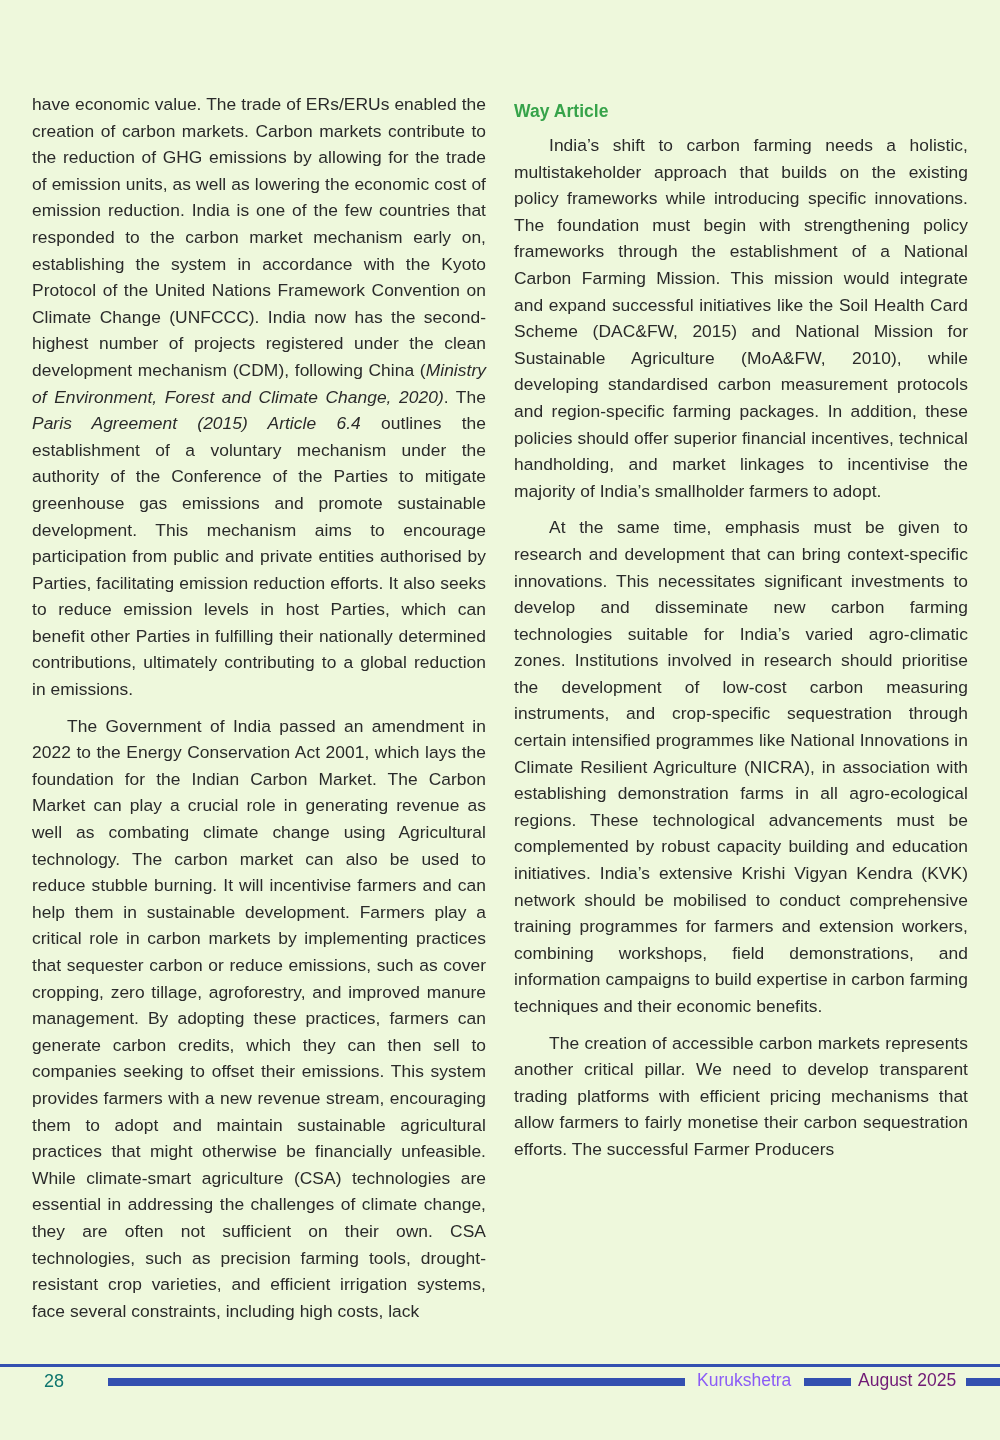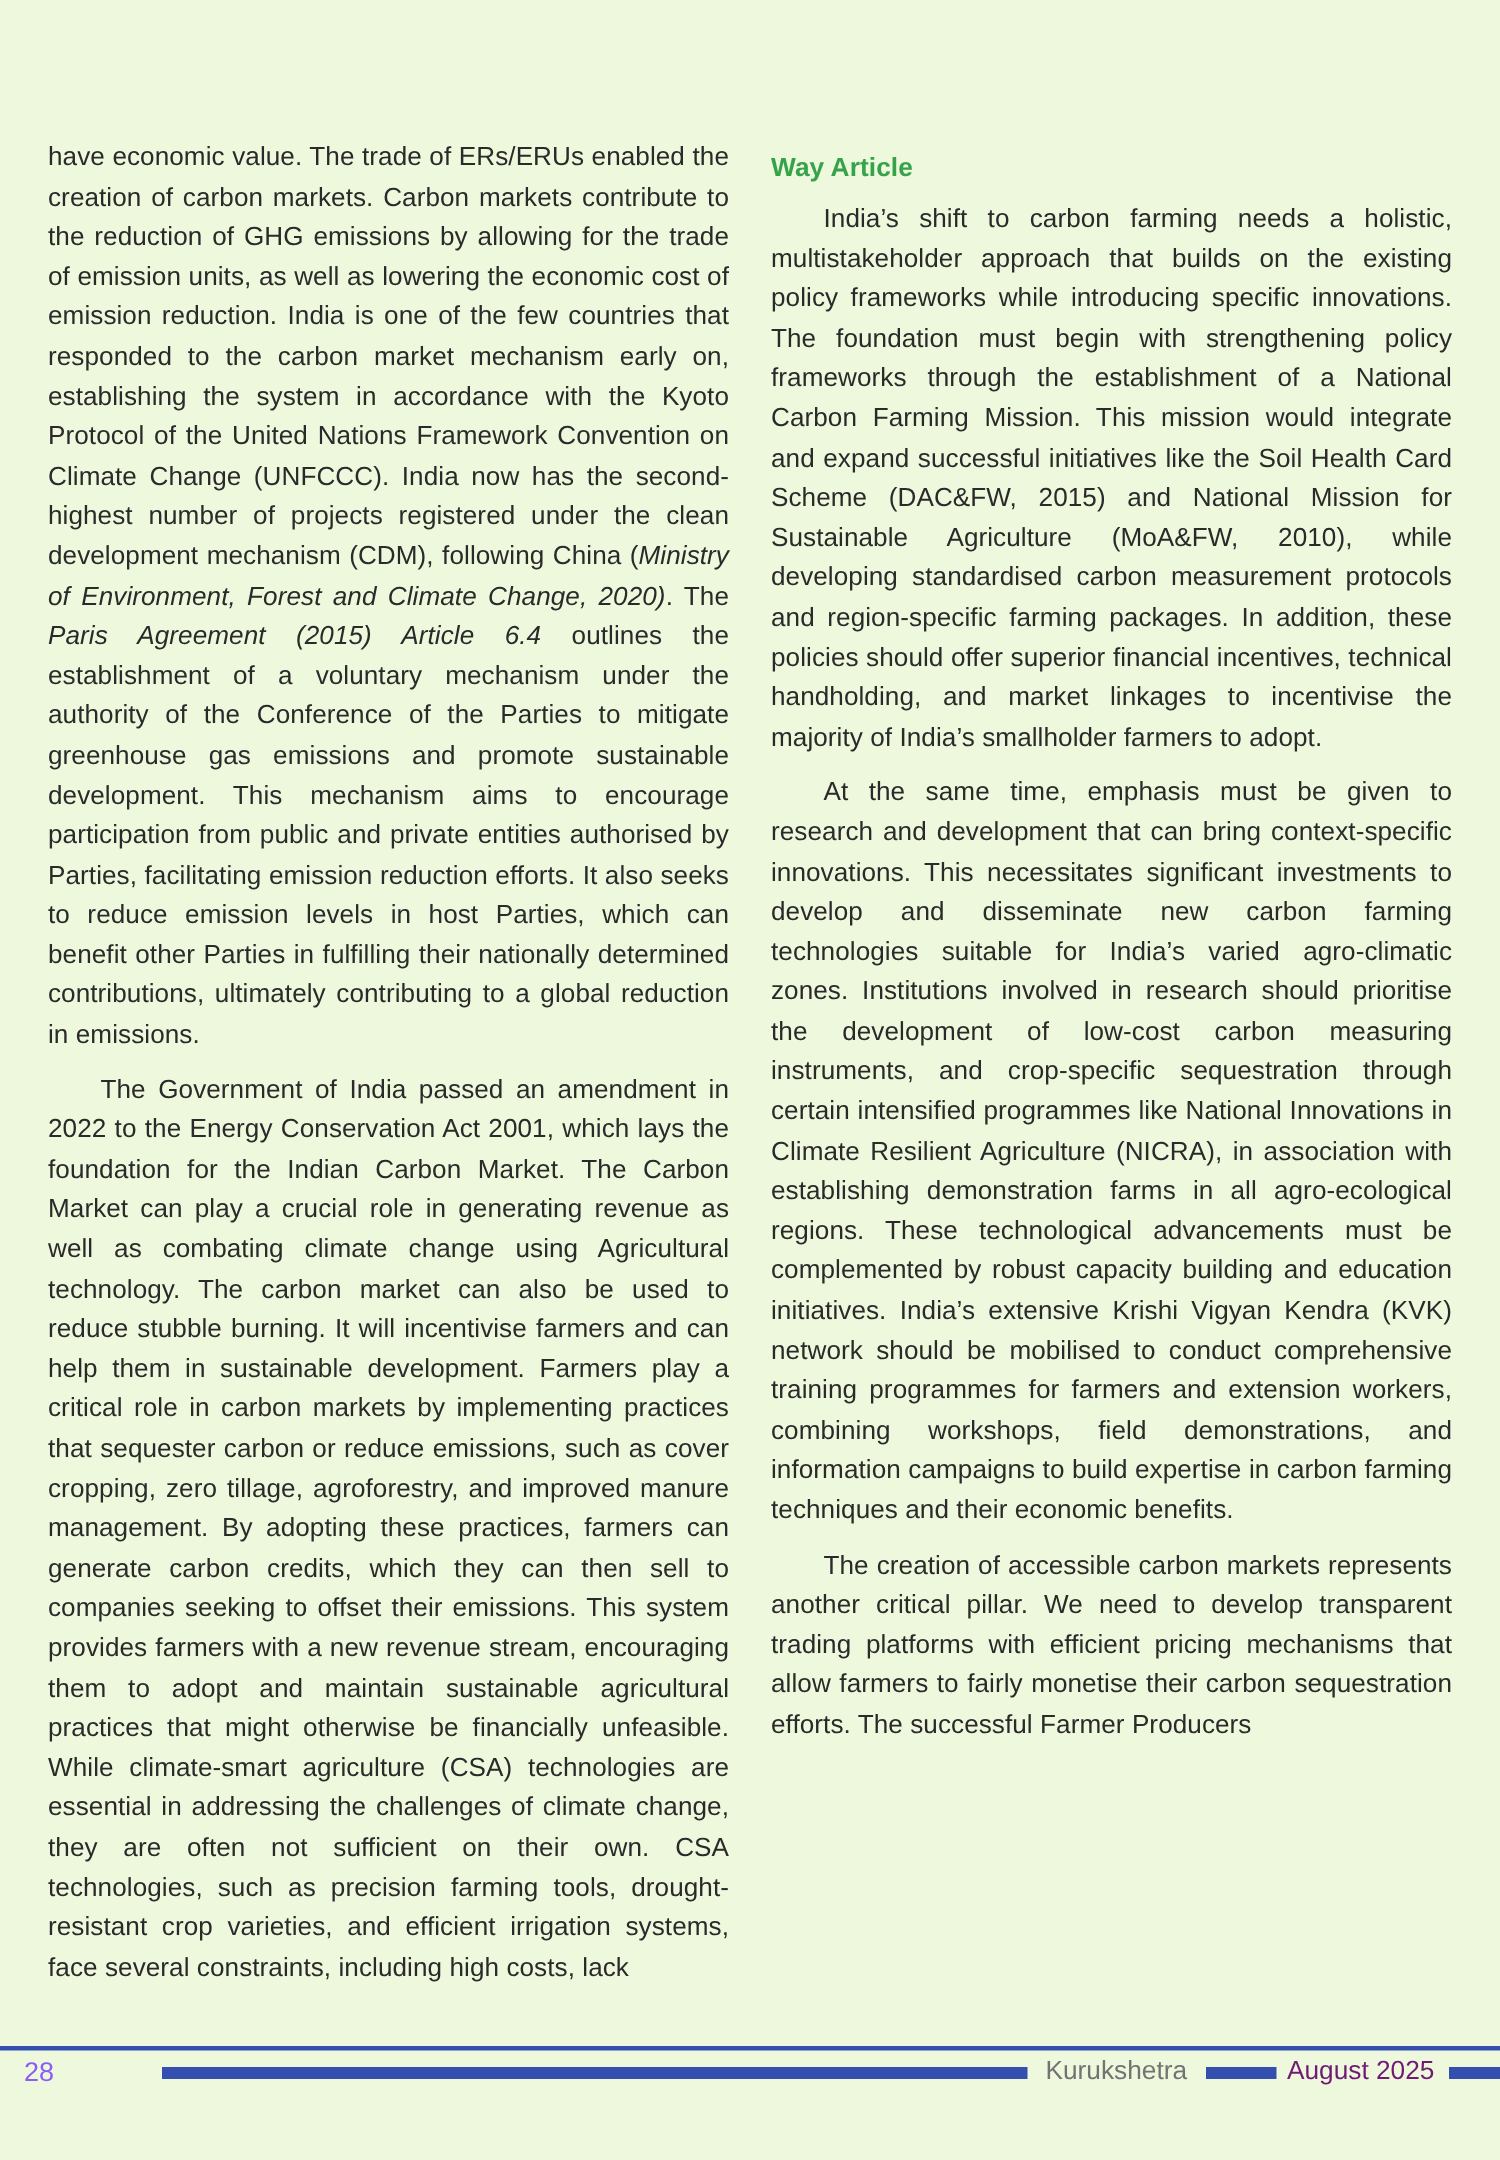--- a/index.html
+++ b/index.html
@@ -28,27 +28,27 @@
   }
   em { font-style:italic; }
   .footer-line {
     position:absolute; left:0; top:1364px; width:1000px; height:3px;
     background:#3350b0;
   }
   .footer-row {
     position:absolute; left:0; top:1372px; width:1000px; height:22px;
   }
   .page-num {
-    position:absolute; left:16px; top:-1px; font-size:18px; color:#8b5cf6;
+    position:absolute; left:44px; top:-1px; font-size:18px; color:#0f766e;
   }
   .bar { position:absolute; top:6px; height:8px; background:#3350b0; }
   .bar.b1 { left:108px; width:577px; }
   .bar.b2 { left:804px; width:47px; }
   .bar.b3 { left:966px; width:34px; }
-  .pub { position:absolute; left:697px; top:-2px; font-size:17.5px; color:#737373; }
+  .pub { position:absolute; left:697px; top:-2px; font-size:17.5px; color:#8b5cf6; }
   .date { position:absolute; left:858px; top:-2px; font-size:17.5px; color:#701a75; }
 </style>
 </head>
 <body>
 
 <div class="col left">
   <p class="cont"><span>have economic value.  The trade of ERs/ERUs enabled the creation of carbon markets.  Carbon markets contribute to the reduction of GHG emissions by allowing for the trade of emission units, as well as lowering the economic cost of emission reduction. India is one of the few countries that responded to the carbon market mechanism early on, establishing the system in accordance with the Kyoto Protocol of the United Nations Framework Convention on Climate Change (UNFCCC).  India now has the second-highest number of projects registered under the clean development mechanism (CDM), following China (</span><em>Ministry of Environment, Forest and Climate Change, 2020)</em><span>. The </span><em>Paris Agreement (2015) Article 6.4</em><span> outlines the establishment of a voluntary mechanism under the authority of the Conference of the Parties to mitigate greenhouse gas emissions and promote sustainable development. This mechanism aims to encourage participation from public and private entities authorised by Parties, facilitating emission reduction efforts. It also seeks to reduce emission levels in host Parties, which can benefit other Parties in fulfilling their nationally determined contributions, ultimately contributing to a global reduction in emissions.</span></p>
   <p class="indent">The Government of India passed an amendment in 2022 to the Energy Conservation Act 2001, which lays the foundation for the Indian Carbon Market. The Carbon Market can play a crucial role in generating revenue as well as combating climate change using Agricultural technology. The carbon market can also be used to reduce stubble burning. It will incentivise farmers and can help them in sustainable development. Farmers play a critical role in carbon markets by implementing practices that sequester carbon or reduce emissions, such as cover cropping, zero tillage, agroforestry, and improved manure management. By adopting these practices, farmers can generate carbon credits, which they can then sell to companies seeking to offset their emissions. This system provides farmers with a new revenue stream, encouraging them to adopt and maintain sustainable agricultural practices that might otherwise be financially unfeasible. While climate-smart agriculture (CSA) technologies are essential in addressing the challenges of climate change, they are often not sufficient on their own. CSA technologies, such as precision farming tools, drought-resistant crop varieties, and efficient irrigation systems, face several constraints, including high costs, lack</p>
 </div>
 

